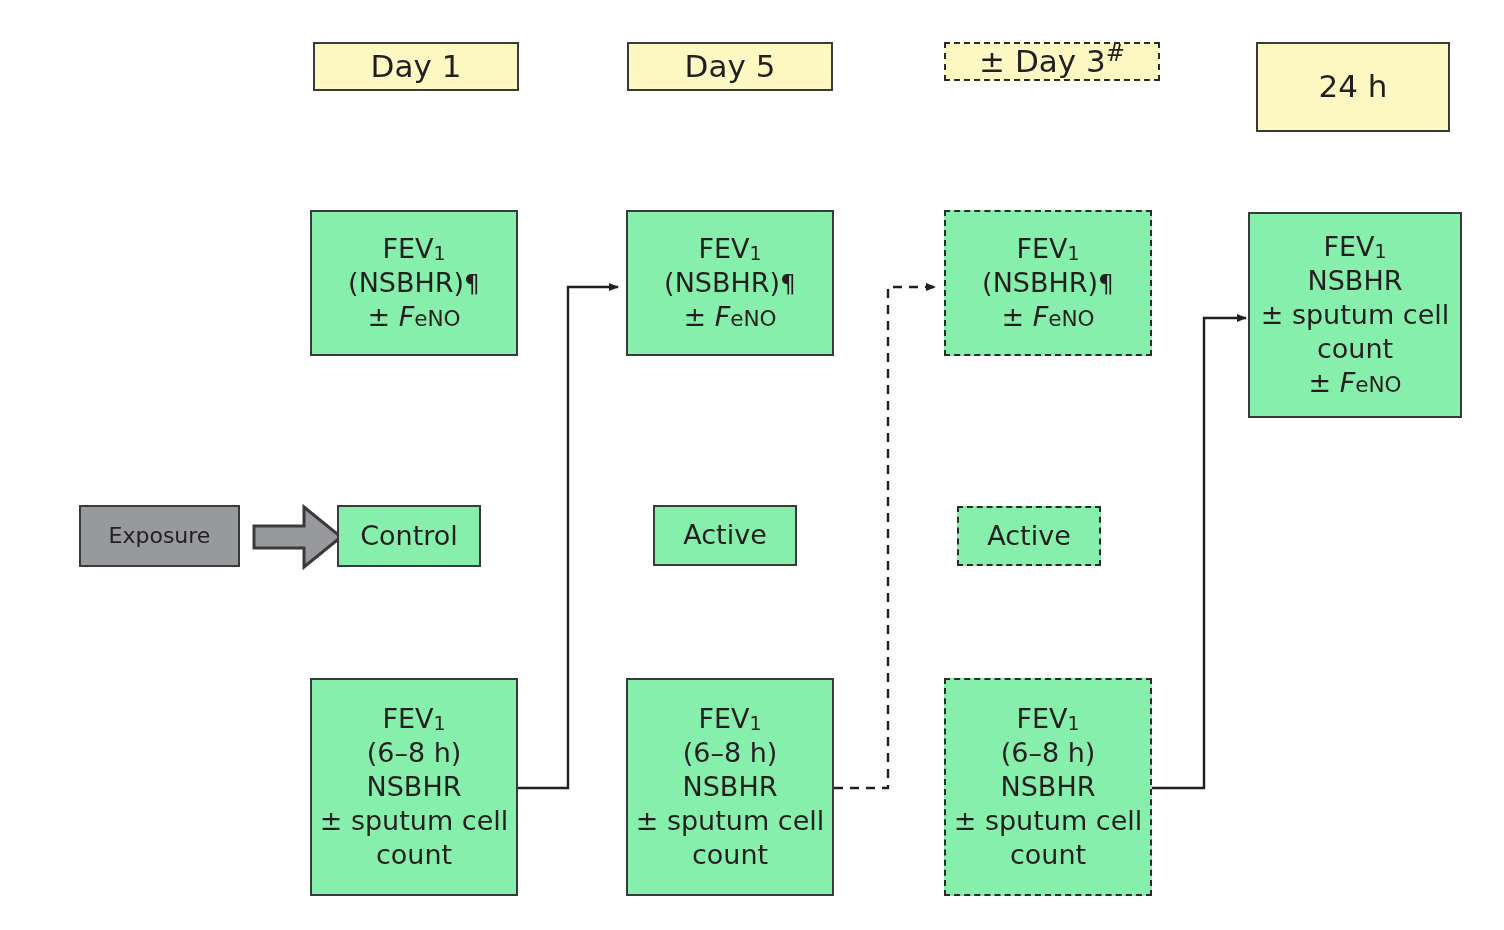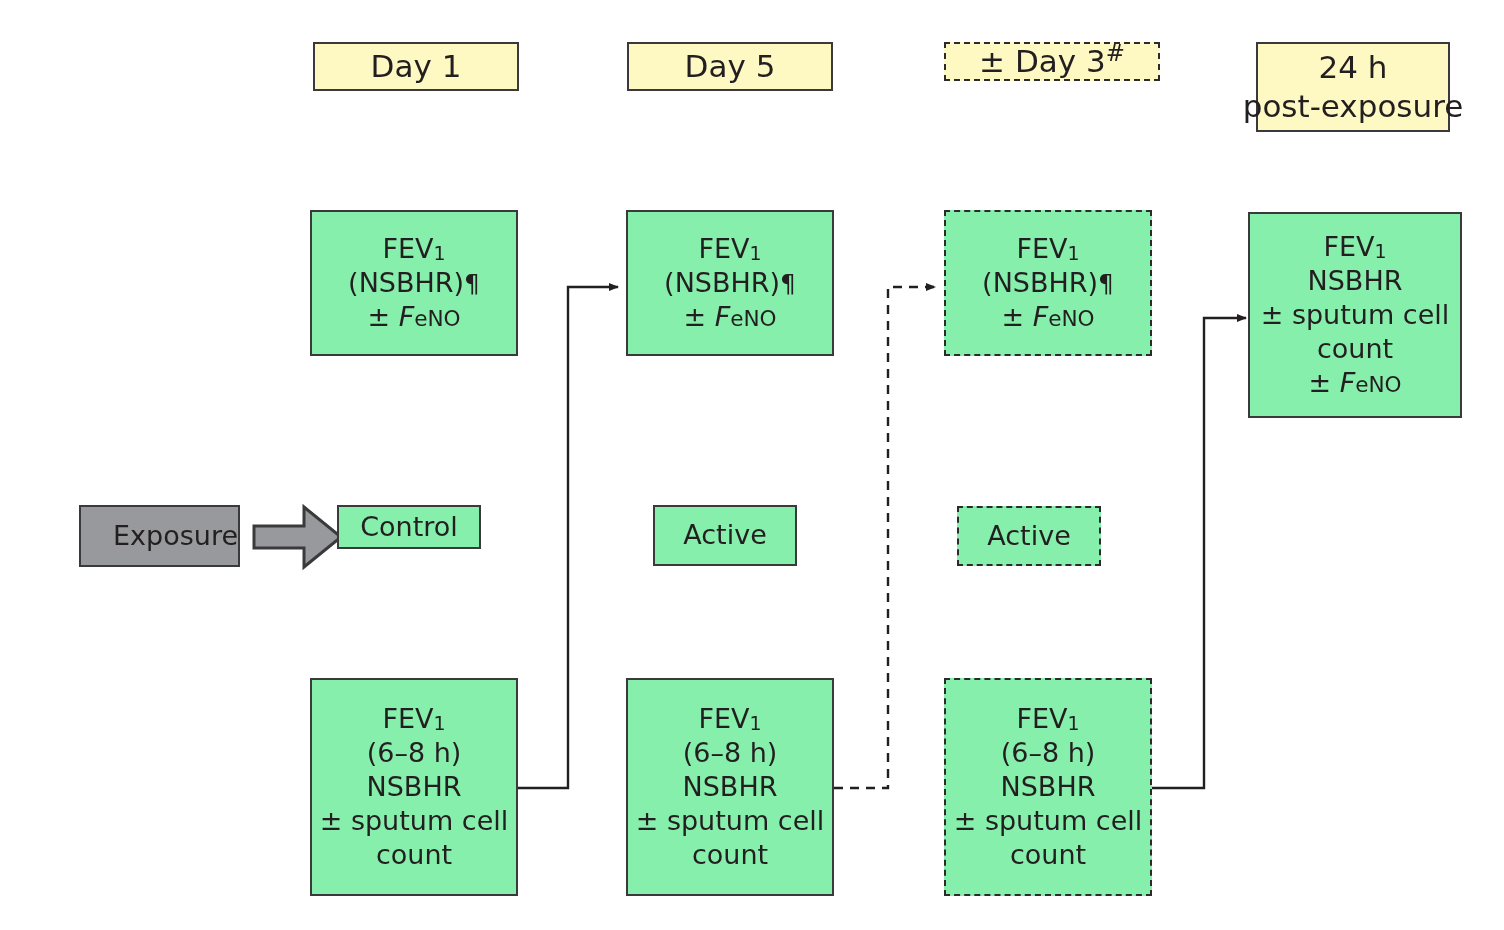--- a/index.html
+++ b/index.html
@@ -49,22 +49,21 @@
     font-size: 27px;
     justify-content: center;
   }
   .node.dashed {
     border: 2px dashed #2b2b2d;
   }
 
   .dark {
     background: #98999c;
     border: 2px solid #3a3a3c;
-    font-size: 27px;
-    align-items: flex-end;
+    font-size: 22px;
   }
 
   
   .sub {
     font-size: 0.70em;
     vertical-align: baseline;
     position: relative;
     top: 0.12em;
     letter-spacing: 0;
   }
@@ -115,21 +114,20 @@
   <div class="box hdr" style="left:627px; top:42px; width:206px; height:49px;">
     <span class="ln">Day 5</span>
   </div>
 
   <div class="box hdr dashed" style="left:944px; top:42px; width:216px; height:39px;">
     <span class="ln"><span>± Day 3</span><span class="fnsup">#</span></span>
   </div>
 
   <div class="box hdr" style="left:1240px; top:42px; width:194px; height:90px;margin-left:16px;">
     <span class="ln">24 h</span>
-    <span class="ln">post-exposure</span>
   </div>
 
   <div class="box node" style="left:310px; top:210px; width:208px; height:146px;">
     <span class="ln">FEV<span class="sub">1</span></span>
     <span class="ln">(NSBHR)<span class="fn">¶</span></span>
     <span class="ln">± <span class="fi">F</span><span class="sm">eNO</span></span>
   </div>
 
   <div class="box node" style="left:626px; top:210px; width:208px; height:146px;">
     <span class="ln">FEV<span class="sub">1</span></span>
@@ -152,21 +150,21 @@
   </div>
 
   <div class="box dark" style="left:79px; top:505px; width:161px; height:62px;">
     <span class="ln">Exposure</span>
   </div>
 
   <svg style="position:absolute; left:252px; top:500px;" width="92" height="74" viewBox="0 0 92 74" xmlns="http://www.w3.org/2000/svg">
     <path d="M2,26 L52,26 L52,7 L89,37 L52,67 L52,48 L2,48 Z" fill="#98999c" stroke="#3a3a3c" stroke-width="3" stroke-linejoin="miter"></path>
   </svg>
 
-  <div class="box node" style="left:337px; top:505px; width:144px; height:44px;">
+  <div class="box node" style="left:337px; top:505px; width:144px; height:62px;">
     <span class="ln">Control</span>
   </div>
 
   <div class="box node" style="left:653px; top:505px; width:144px; height:61px;">
     <span class="ln">Active</span>
   </div>
 
   <div class="box node dashed" style="left:957px; top:506px; width:144px; height:60px;">
     <span class="ln">Active</span>
   </div>

